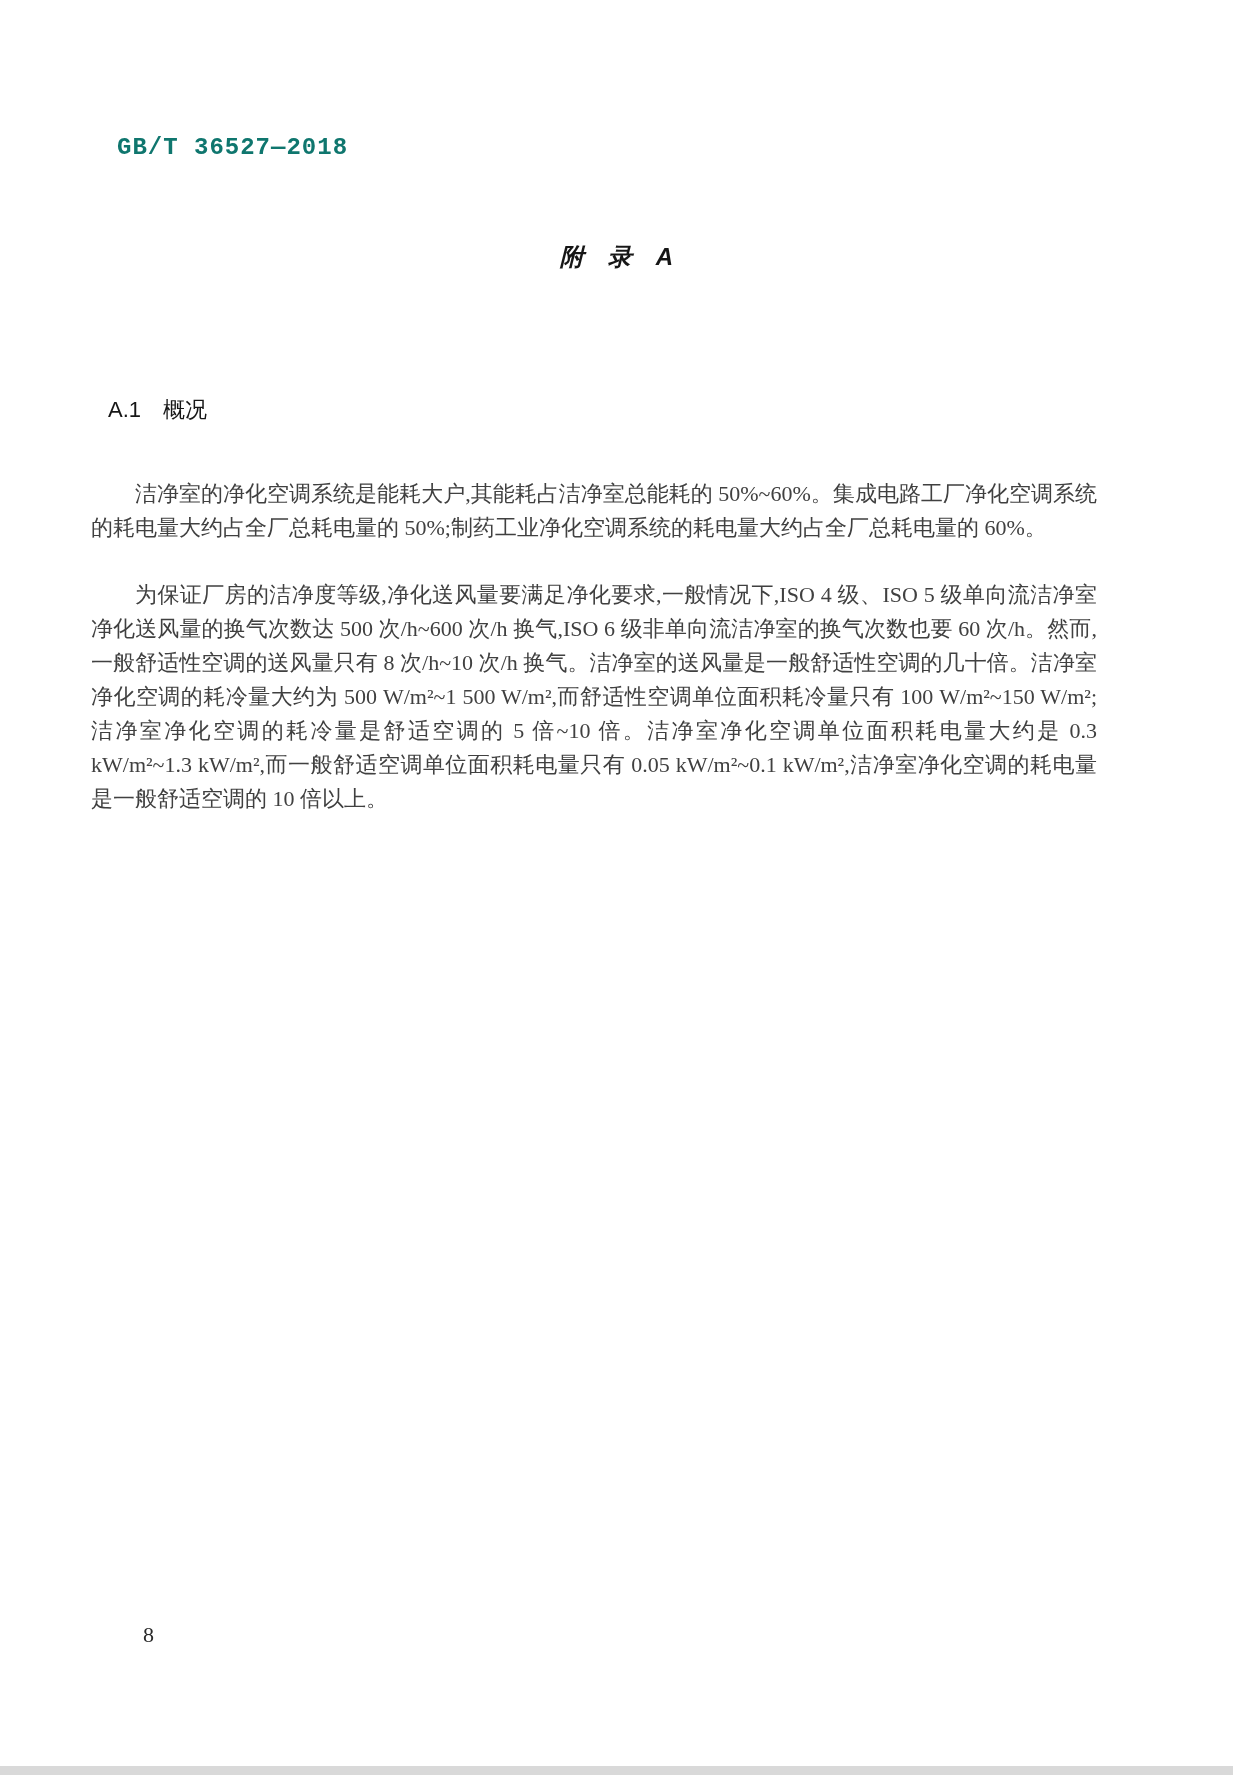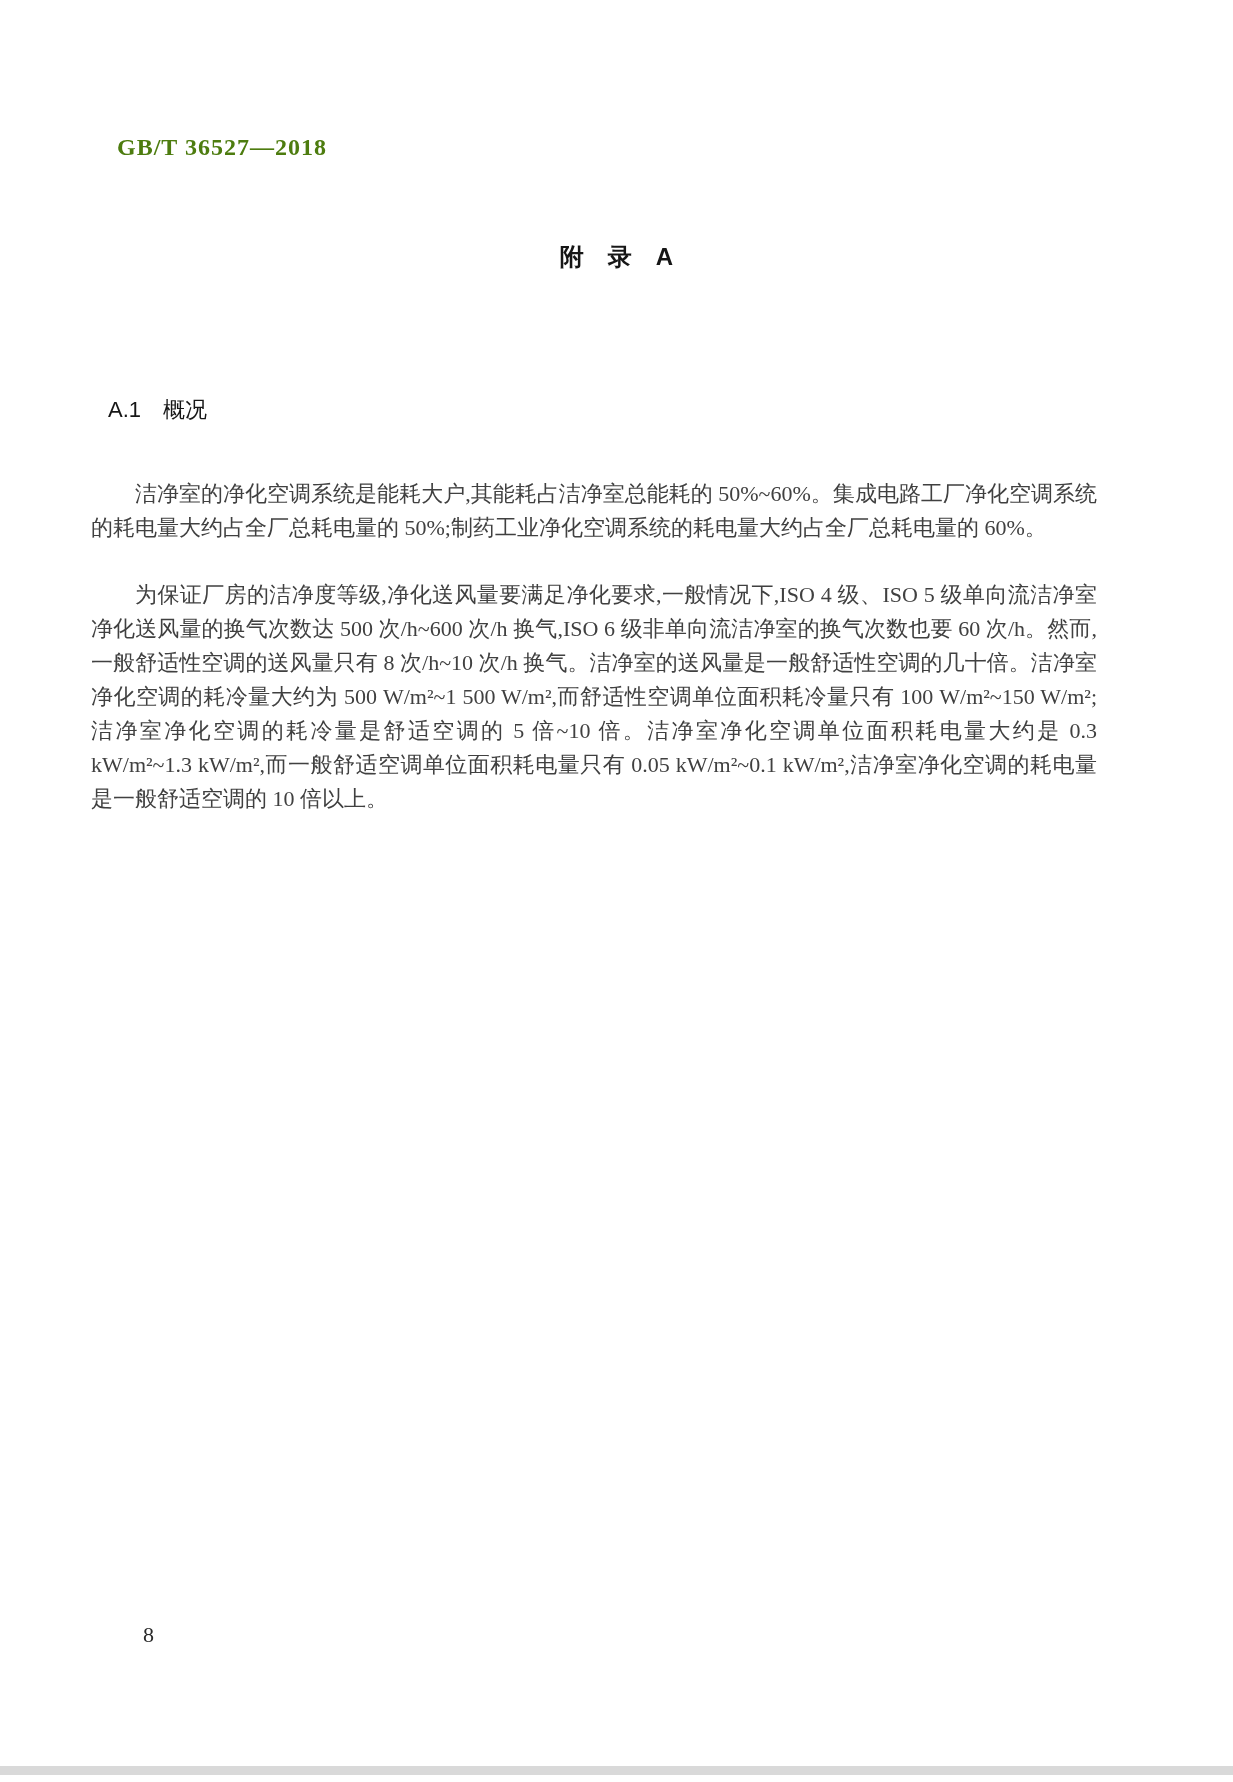--- a/index.html
+++ b/index.html
@@ -13,35 +13,36 @@
     height: 1782px;
     background: #ffffff;
     overflow: hidden;
     color: #1b1b1b;
   }
   
   .header-code {
     position: absolute;
     left: 117px;
     top: 134px;
-    font-family: Liberation Serif, serif;
+    font-family: Liberation Mono, monospace;
     font-weight: bold;
     font-size: 24px;
     letter-spacing: 1px;
-    color: #4d7c0f;
+    color: #0f766e;
   }
   
   .title-block {
     position: absolute;
     left: 0;
     width: 1233px;
     text-align: center;
     font-family: "Liberation Sans", "DejaVu Sans", sans-serif;
     font-weight: bold;
     color: #161616;
+    font-style: italic;
   }
   .title-line1 { top: 241px; font-size: 24px; }
   .title-line2 { top: 276px; font-size: 22px; }
   .title-line3 { top: 309px; font-size: 23px; }
   
   .section-heading {
     position: absolute;
     left: 108px;
     font-family: "Liberation Sans", "DejaVu Sans", sans-serif;
     font-weight: normal;

